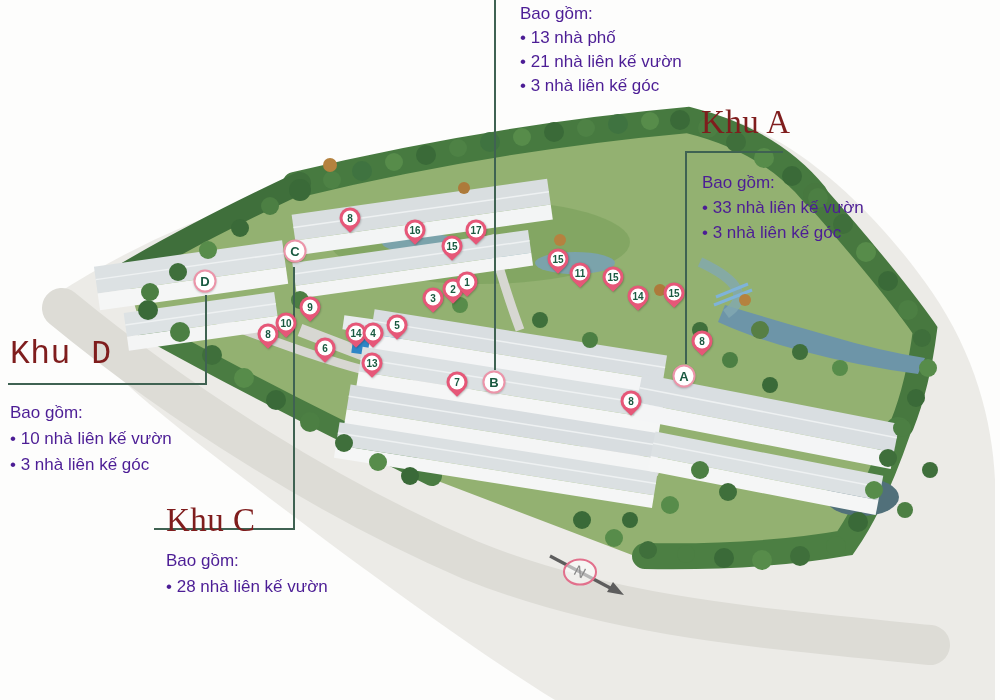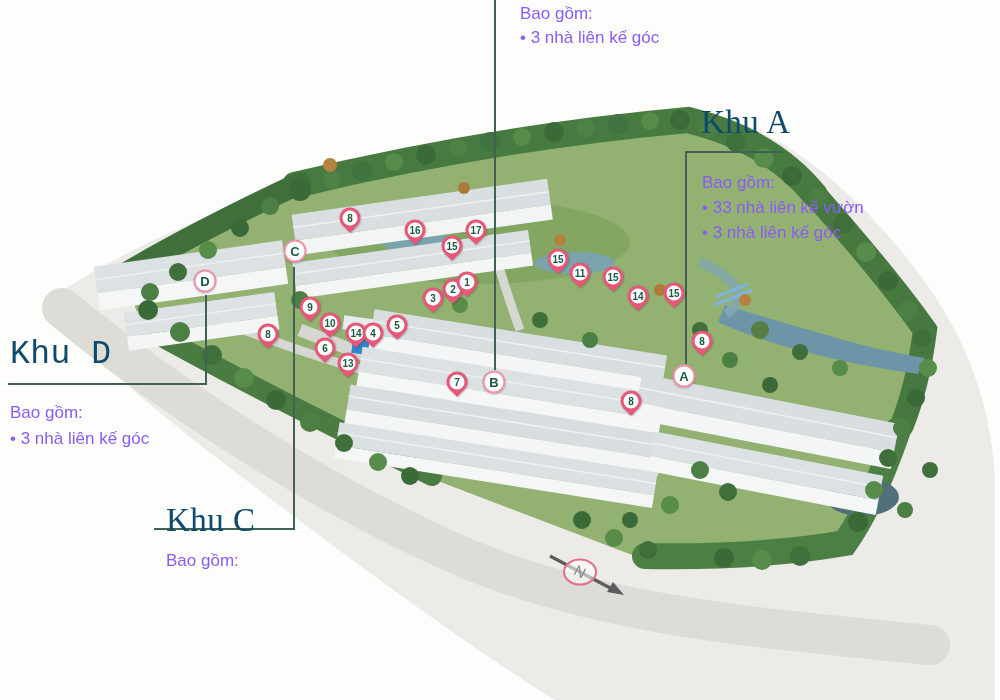--- a/index.html
+++ b/index.html
@@ -13,22 +13,22 @@
   .cl-top  {left:494px;top:0;width:2px;height:370px;}
   .cl-a-h  {left:685px;top:151px;width:98px;height:2px;}
   .cl-a-v  {left:685px;top:151px;width:2px;height:213px;}
   .cl-d-h  {left:8px;top:383px;width:199px;height:2px;}
   .cl-d-v  {left:205px;top:295px;width:2px;height:90px;}
   .cl-c-h  {left:154px;top:528px;width:141px;height:2px;}
   .cl-c-v  {left:293px;top:267px;width:2px;height:261px;}
 
   
   .zone-title{position:absolute;margin:0;font-family:"Liberation Serif",serif;
-              font-weight:500;font-size:33px;color:#0c4a6e;letter-spacing:.5px;}
-  .zone-info{position:absolute;color:#8b5cf6;font-size:17px;}
+              font-weight:500;font-size:33px;color:#7f1d1d;letter-spacing:.5px;}
+  .zone-info{position:absolute;color:#4c1d95;font-size:17px;}
   .zone-info div{white-space:nowrap;}
   .zi-top div{line-height:24px;}
   .zi-a div{line-height:25px;}
   .zi-d div,.zi-c div{line-height:26px;}
 
   
   #pins-layer{position:absolute;left:0;top:0;width:100%;height:100%;}
   .pin{position:absolute;transform:translate(-50%,-50%);}
   .pin-marker{width:23px;height:23px;}
   .pin-marker .drop{position:absolute;left:1px;top:1px;width:21px;height:21px;
@@ -220,39 +220,43 @@
   <div class="cl cl-top"></div>
   <div class="cl cl-a-h"></div>
   <div class="cl cl-a-v"></div>
   <div class="cl cl-d-h"></div>
   <div class="cl cl-d-v"></div>
   <div class="cl cl-c-h"></div>
   <div class="cl cl-c-v"></div>
 
   <div class="zone-info zi-top" style="left:520px;top:2px;">
     <div>Bao gồm:</div>
+    <div>• 13 nhà phố</div>
+    <div>• 21 nhà liên kế vườn</div>
     <div>• 3 nhà liên kế góc</div>
   </div>
 
   <h2 class="zone-title" style="left:701px;top:104px;">Khu A</h2>
   <div class="zone-info zi-a" style="left:702px;top:170px;">
     <div>Bao gồm:</div>
     <div>• 33 nhà liên kế vườn</div>
     <div>• 3 nhà liên kế góc</div>
   </div>
 
   <h2 class="zone-title" style="left:10px;top:336px;font-family:Liberation Mono, monospace;">Khu D</h2>
   <div class="zone-info zi-d" style="left:10px;top:400px;">
     <div>Bao gồm:</div>
+    <div>• 10 nhà liên kế vườn</div>
     <div>• 3 nhà liên kế góc</div>
   </div>
 
   <h2 class="zone-title" style="left:166px;top:482px;margin-top:20px;">Khu C</h2>
   <div class="zone-info zi-c" style="left:166px;top:548px;">
     <div>Bao gồm:</div>
+    <div>• 28 nhà liên kế vườn</div>
   </div>
 
   <div id="pins-layer">
       <div class="pin pin-marker" style="left: 350px; top: 218px;">
         <span class="drop"></span>
         <span class="head">8</span>
       </div>
       <div class="pin pin-marker" style="left: 415px; top: 230px;">
         <span class="drop"></span>
         <span class="head">16</span>
@@ -288,21 +292,21 @@
       <div class="pin pin-marker" style="left: 702px; top: 341px;">
         <span class="drop"></span>
         <span class="head">8</span>
       </div>
       <div class="pin pin-circle" style="left: 295px; top: 251px;">C</div>
       <div class="pin pin-circle" style="left: 205px; top: 281px;">D</div>
       <div class="pin pin-marker" style="left: 310px; top: 307px;">
         <span class="drop"></span>
         <span class="head">9</span>
       </div>
-      <div class="pin pin-marker" style="left: 286px; top: 323px; margin-left: 44px;">
+      <div class="pin pin-marker" style="left: 286px; top: 323px;">
         <span class="drop"></span>
         <span class="head">10</span>
       </div>
       <div class="pin pin-marker" style="left: 268px; top: 334px;">
         <span class="drop"></span>
         <span class="head">8</span>
       </div>
       <div class="pin pin-marker" style="left: 356px; top: 333px;">
         <span class="drop"></span>
         <span class="head">14</span>
@@ -324,21 +328,21 @@
         <span class="head">2</span>
       </div>
       <div class="pin pin-marker" style="left: 467px; top: 282px;">
         <span class="drop"></span>
         <span class="head">1</span>
       </div>
       <div class="pin pin-marker" style="left: 325px; top: 348px;">
         <span class="drop"></span>
         <span class="head">6</span>
       </div>
-      <div class="pin pin-marker" style="left: 348px; top: 363px;">
+      <div class="pin pin-marker" style="left: 372px; top: 363px;">
         <span class="drop"></span>
         <span class="head">13</span>
       </div>
       <div class="pin pin-marker" style="left: 457px; top: 382px;">
         <span class="drop"></span>
         <span class="head">7</span>
       </div>
       <div class="pin pin-circle" style="left: 494px; top: 382px;">B</div>
       <div class="pin pin-marker" style="left: 631px; top: 401px;">
         <span class="drop"></span>

